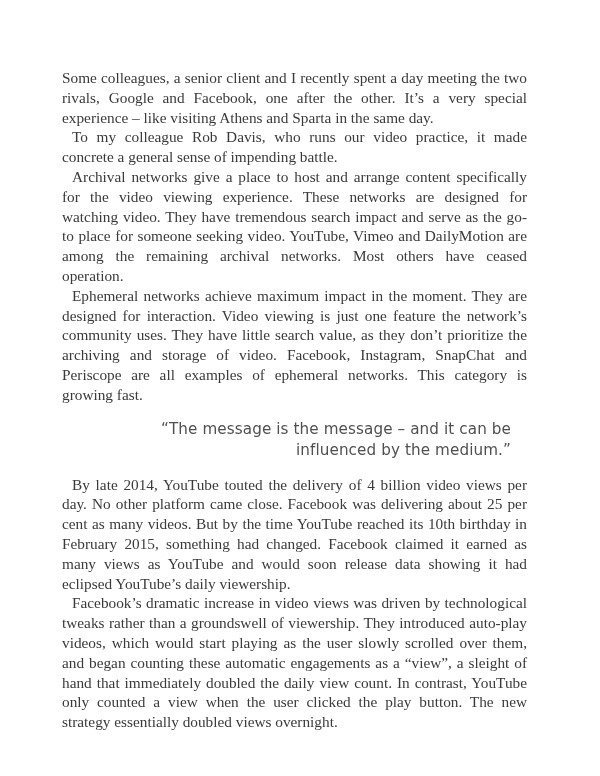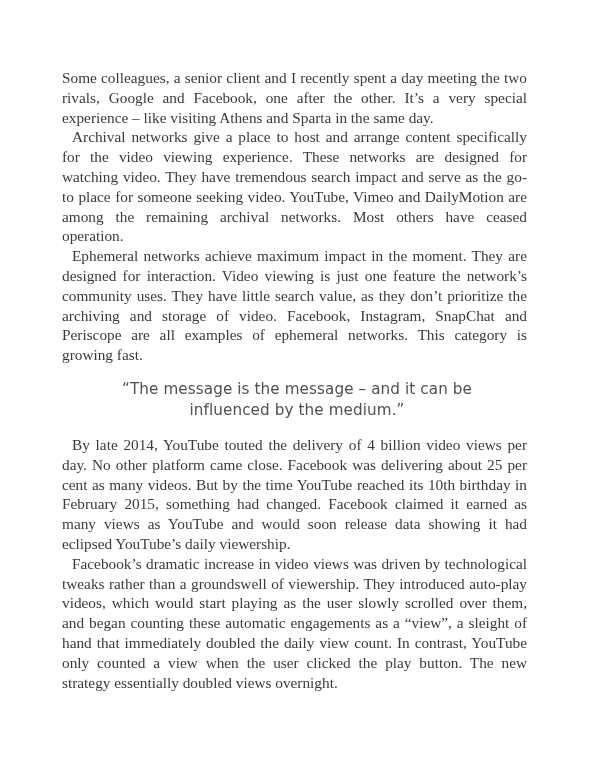--- a/index.html
+++ b/index.html
@@ -17,29 +17,30 @@
     }
     .page p { margin: 0; }
     .page p.indent { text-indent: 10px; }
     .pull-quote {
       margin: 14px 0 14px 21px;
       width: 428px;
       font-family: "DejaVu Sans", sans-serif;
       font-size: 15.2px;
       line-height: 21px;
       color: #505050;
-      text-align: center;
+      text-align: right;
       letter-spacing: 0.1px;
     }
   </style>
 </head>
 <body>
 
 <div class="page">
   <p>Some colleagues, a senior client and I recently spent a day meeting the two rivals, Google and Facebook, one after the other. It’s a very special experience – like visiting Athens and Sparta in the same day.</p>
+  <p class="indent">To my colleague Rob Davis, who runs our video practice, it made concrete a general sense of impending battle.</p>
   <p class="indent">Archival networks give a place to host and arrange content specifically for the video viewing experience. These networks are designed for watching video. They have tremendous search impact and serve as the go-to place for someone seeking video. YouTube, Vimeo and DailyMotion are among the remaining archival networks. Most others have ceased operation.</p>
   <p class="indent">Ephemeral networks achieve maximum impact in the moment. They are designed for interaction. Video viewing is just one feature the network’s community uses. They have little search value, as they don’t prioritize the archiving and storage of video. Facebook, Instagram, SnapChat and Periscope are all examples of ephemeral networks. This category is growing fast.</p>
 
   <div class="pull-quote">“The message is the message – and it can be influenced by the medium.”</div>
 
   <p class="indent">By late 2014, YouTube touted the delivery of 4 billion video views per day. No other platform came close. Facebook was delivering about 25 per cent as many videos. But by the time YouTube reached its 10th birthday in February 2015, something had changed. Facebook claimed it earned as many views as YouTube and would soon release data showing it had eclipsed YouTube’s daily viewership.</p>
   <p class="indent">Facebook’s dramatic increase in video views was driven by technological tweaks rather than a groundswell of viewership. They introduced auto-play videos, which would start playing as the user slowly scrolled over them, and began counting these automatic engagements as a “view”, a sleight of hand that immediately doubled the daily view count. In contrast, YouTube only counted a view when the user clicked the play button. The new strategy essentially doubled views overnight.</p>
 </div>
 
 </body></html>

